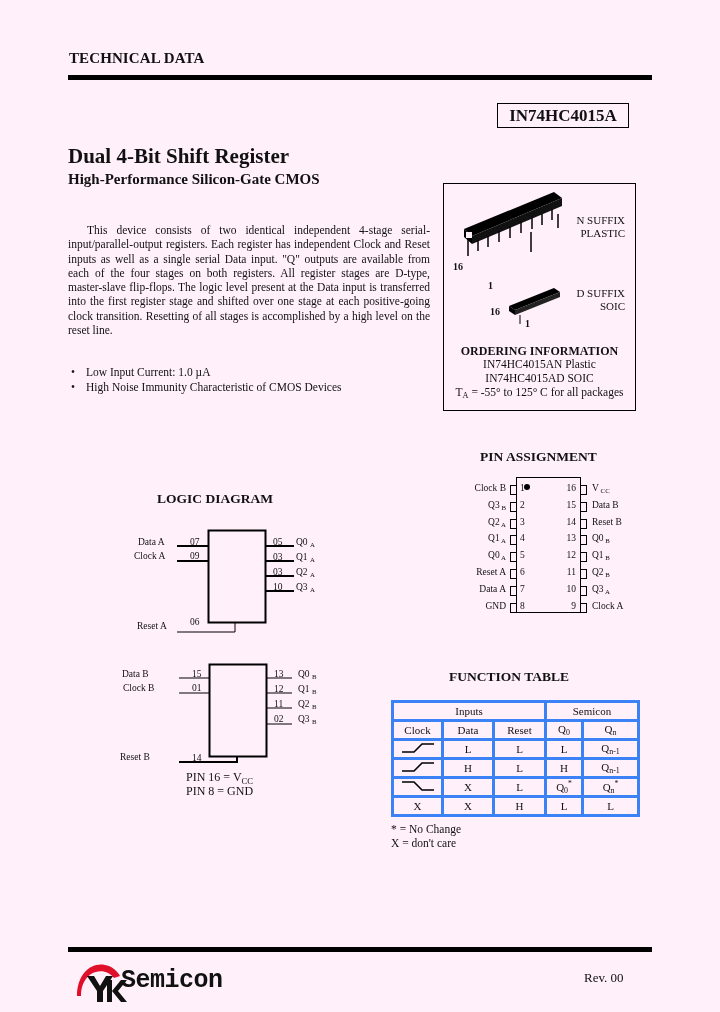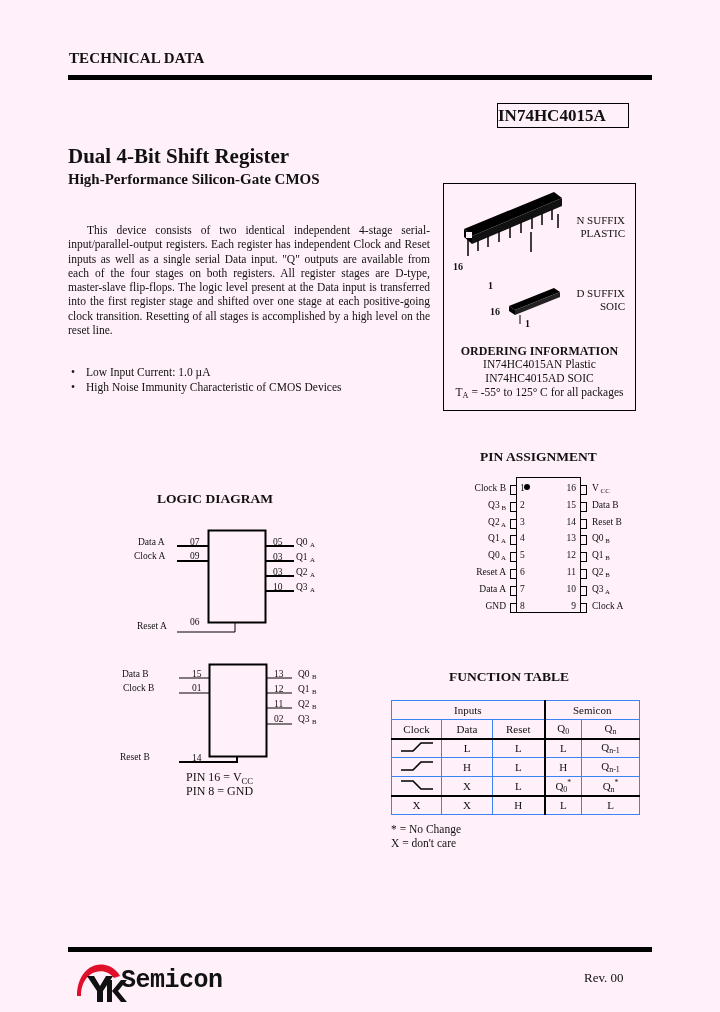--- a/index.html
+++ b/index.html
@@ -2,21 +2,21 @@
 <html><head>
 <meta charset="utf-8">
 <style>
   * { box-sizing: border-box; margin: 0; padding: 0; }
   html, body { width: 720px; height: 1012px; background: #fff0fa; overflow: hidden; }
   body { position: relative; font-family: "Liberation Serif", "DejaVu Serif", serif; color: #111; }
   .abs { position: absolute; }
 
   .tech-data { left: 69px; top: 50px; font-size: 15px; font-weight: bold; letter-spacing: 0.1px; }
   .top-rule { left: 68px; top: 75px; width: 584px; height: 5px; background: #000; }
-  .part-box { left: 497px; top: 103px; width: 132px; height: 25px; border: 1px solid #000; font-size: 17px; font-weight: bold; text-align: left; line-height: 23px; }
+  .part-box { left: 497px; top: 103px; width: 132px; height: 25px; border: 1px solid #000; font-size: 17px; font-weight: bold; text-align: center; line-height: 23px; }
 
   .title { left: 68px; top: 144px; font-size: 21px; font-weight: bold; }
   .subtitle { left: 68px; top: 171px; font-size: 15px; font-weight: bold; }
 
   .desc { left: 68px; top: 223px; width: 362px; font-size: 11.5px; line-height: 14.3px; text-align: justify; }
   .desc p { text-indent: 19px; }
   .features { left: 68px; top: 365px; width: 362px; font-size: 11.5px; line-height: 15px; list-style: none; }
   .features li { position: relative; padding-left: 18px; }
   .features li::before { content: "\2022"; position: absolute; left: 3px; top: 0; }
 
@@ -27,21 +27,21 @@
   .order-line { left: 0; width: 191px; text-align: center; font-size: 11.5px; }
 
   .sect-title { font-size: 13.5px; font-weight: bold; }
 
   .lbl { font-size: 9.5px; }
   .pinno { font-size: 9.5px; text-decoration: none; }
   sub { font-size: 0.72em; vertical-align: -0.3em; }
   sup { font-size: 0.7em; }
 
   .ftable { left: 391px; top: 700px; width: 249px; border-collapse: collapse; font-size: 11px; }
-  .ftable td { border: 1px solid #3b82f6; text-align: center; height: 19px; padding: 0; }
+  .ftable td { border: 3px solid #3b82f6; text-align: center; height: 19px; padding: 0; }
   .ftable .thick-r { border-right: 2px solid #000; }
   .ftable .thick-b td { border-bottom: 2px solid #000; }
   .note { font-size: 11.5px; line-height: 14px; }
 
   .bottom-rule { left: 68px; top: 947px; width: 584px; height: 5px; background: #000; }
   .rev { left: 584px; top: 970px; font-size: 13px; }
   .logo { left: 73px; top: 956px; width: 190px; height: 50px; }
   .logo-text { position: absolute; left: 48px; top: 10px; font-family: Liberation Mono, monospace; font-weight: bold; font-size: 25px; color: #111; letter-spacing: -0.5px; }
 </style>
 </head>

